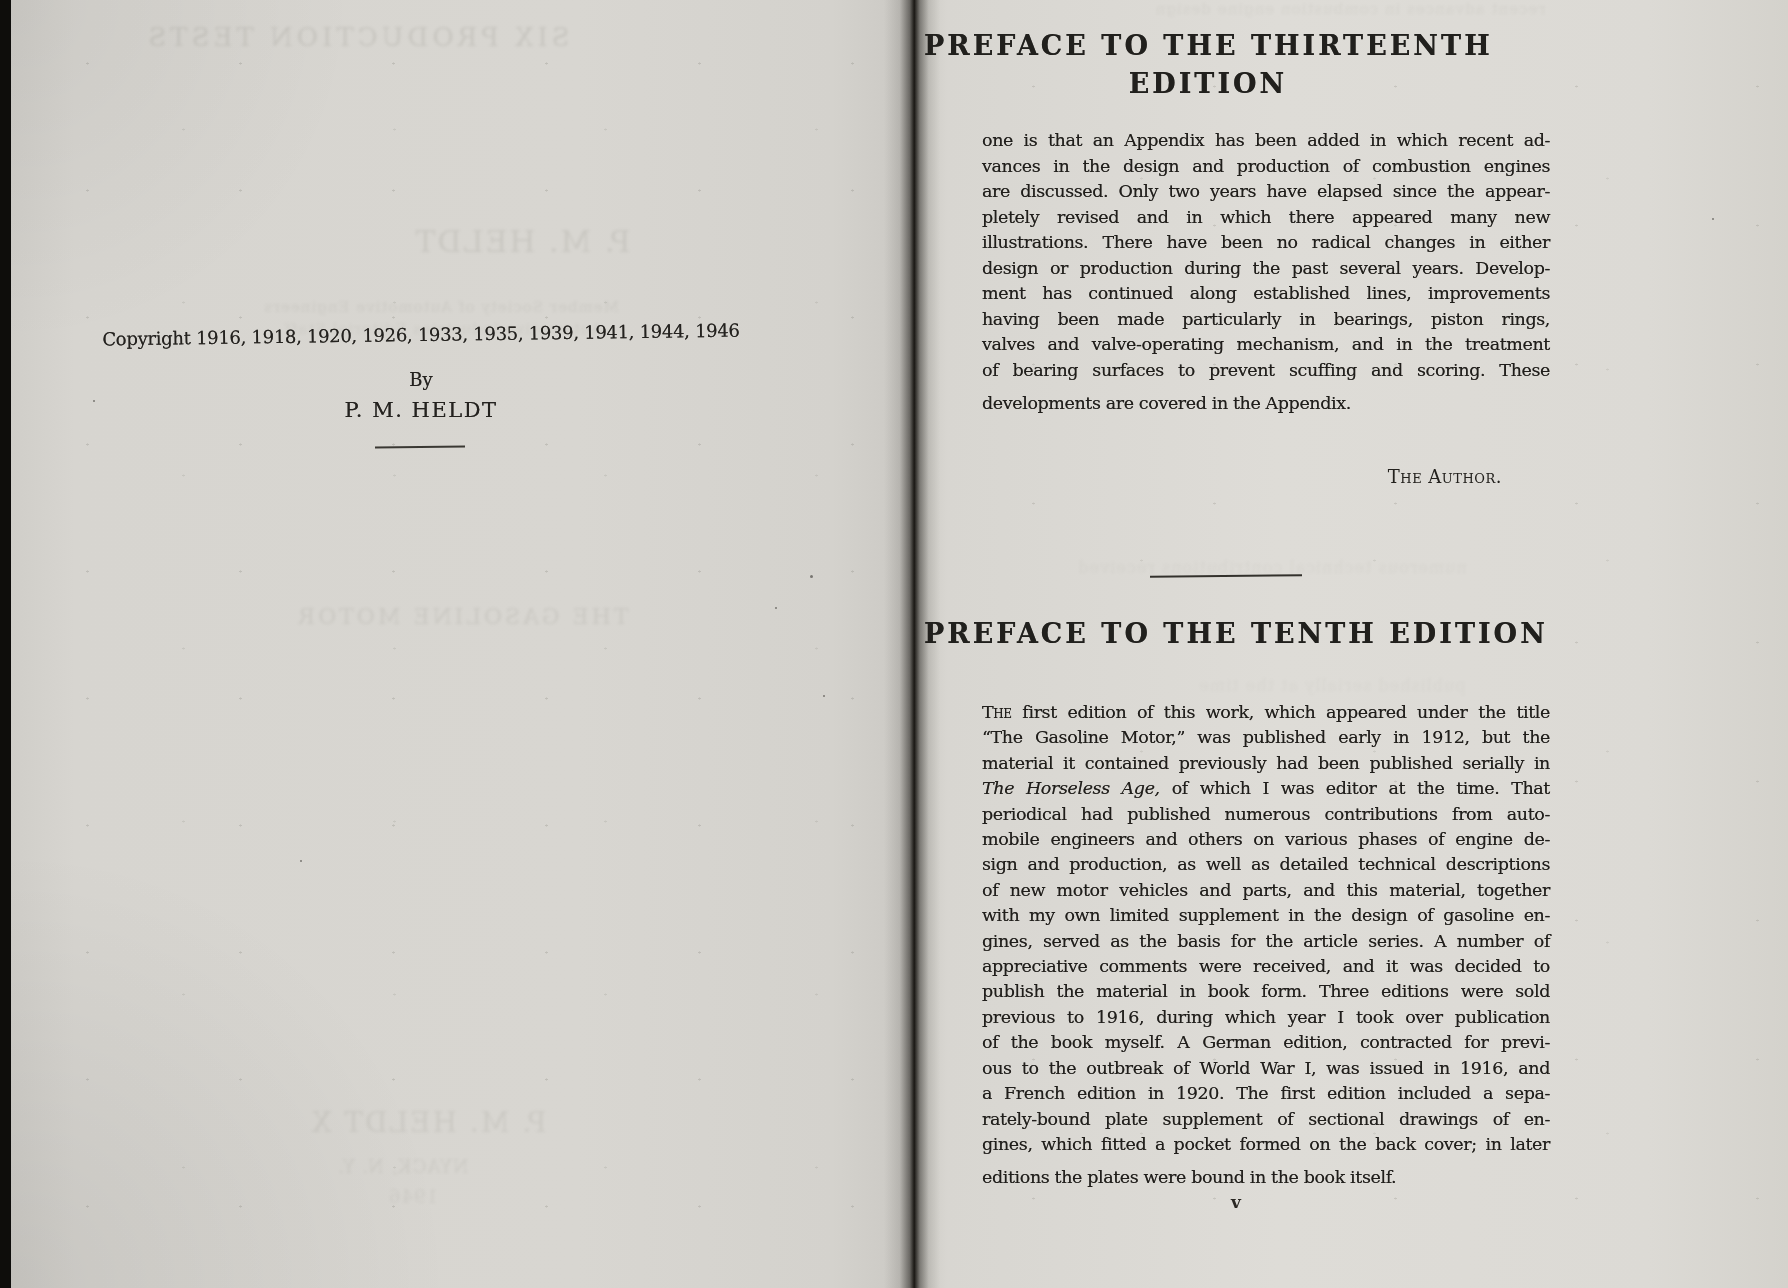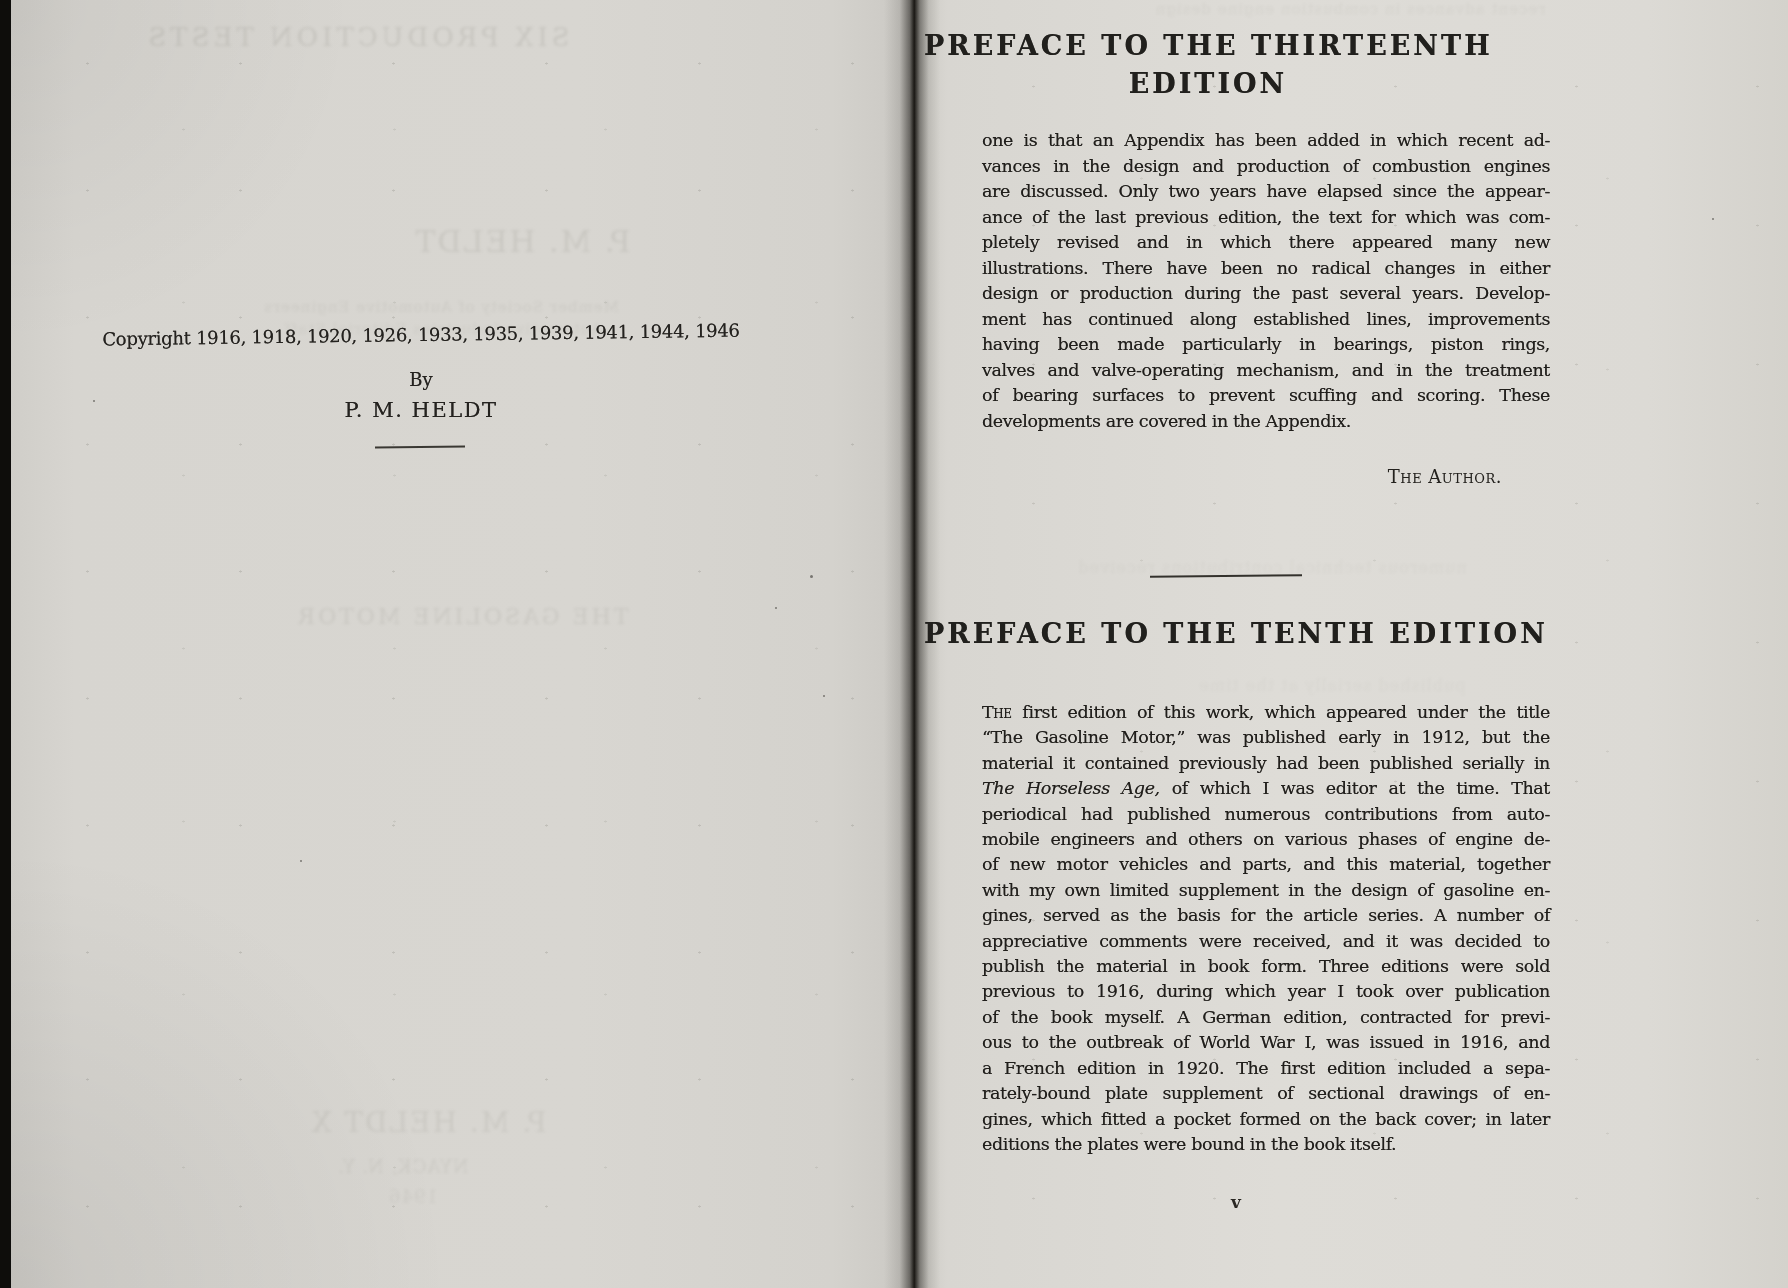--- a/index.html
+++ b/index.html
@@ -56,21 +56,21 @@
      transform:translateX(-58px);text-shadow:0 0 .5px rgba(33,32,29,.6);}
   .h-line1{top:30px}
   .h-line2{top:68px}
   .h-tenth{top:618px}
 
   .para{position:absolute;left:0;width:568px;font-size:17.5px;letter-spacing:-.4px;
         color:#201e1b;text-shadow:0 0 .5px rgba(32,30,27,.65);}
   .para-1{top:128px;line-height:25.5px;}
   .para-2{top:700px;line-height:25.4px;}
   .tline{text-align:justify;text-align-last:justify;}
-  .tline-end{text-align-last:left;}
+  .tline-end{text-align-last:left;margin-top:8px;}
   .sc{font-variant:small-caps;}
   .it{font-style:italic;}
 
   .signature{position:absolute;top:466px;right:48px;font-size:18px;
              font-variant:small-caps;letter-spacing:.5px;color:#23211d;}
   .rule2{position:absolute;top:575px;left:168px;width:152px;height:2px;
          background:#33312c;transform:rotate(-.5deg);}
   .pagenum{position:absolute;top:1192px;left:0;width:568px;text-align:center;
            transform:translateX(-30px);font-size:17px;font-weight:bold;color:#2a2723;}
 </style>
@@ -107,21 +107,20 @@
       </div>
 
     <div class="col">
       <div class="h h-line1">PREFACE TO THE THIRTEENTH</div>
       <div class="h h-line2">EDITION</div>
 
       <div class="para para-1">
           <div class="tline"><span>one is that an Appendix has been added in which recent ad-</span></div>
           <div class="tline"><span>vances in the design and production of combustion engines</span></div>
           <div class="tline"><span>are discussed. Only two years have elapsed since the appear-</span></div>
-          <div class="tline"><span>ance of the last previous edition, the text for which was com-</span></div>
           <div class="tline"><span>pletely revised and in which there appeared many new</span></div>
           <div class="tline"><span>illustrations. There have been no radical changes in either</span></div>
           <div class="tline"><span>design or production during the past several years. Develop-</span></div>
           <div class="tline"><span>ment has continued along established lines, improvements</span></div>
           <div class="tline"><span>having been made particularly in bearings, piston rings,</span></div>
           <div class="tline"><span>valves and valve-operating mechanism, and in the treatment</span></div>
           <div class="tline"><span>of bearing surfaces to prevent scuffing and scoring. These</span></div>
           <div class="tline tline-end"><span>developments are covered in the Appendix.</span></div>
         </div>
 
@@ -131,20 +130,21 @@
 
       <div class="h h-tenth">PREFACE TO THE TENTH EDITION</div>
 
       <div class="para para-2">
           <div class="tline"><span class="sc">The</span><span> first edition of this work, which appeared under the title</span></div>
           <div class="tline"><span>“The Gasoline Motor,” was published early in 1912, but the</span></div>
           <div class="tline"><span>material it contained previously had been published serially in</span></div>
           <div class="tline"><span class="it">The Horseless Age,</span><span> of which I was editor at the time. That</span></div>
           <div class="tline"><span>periodical had published numerous contributions from auto-</span></div>
           <div class="tline"><span>mobile engineers and others on various phases of engine de-</span></div>
+          <div class="tline"><span>sign and production, as well as detailed technical descriptions</span></div>
           <div class="tline"><span>of new motor vehicles and parts, and this material, together</span></div>
           <div class="tline"><span>with my own limited supplement in the design of gasoline en-</span></div>
           <div class="tline"><span>gines, served as the basis for the article series. A number of</span></div>
           <div class="tline"><span>appreciative comments were received, and it was decided to</span></div>
           <div class="tline"><span>publish the material in book form. Three editions were sold</span></div>
           <div class="tline"><span>previous to 1916, during which year I took over publication</span></div>
           <div class="tline"><span>of the book myself. A German edition, contracted for previ-</span></div>
           <div class="tline"><span>ous to the outbreak of World War I, was issued in 1916, and</span></div>
           <div class="tline"><span>a French edition in 1920. The first edition included a sepa-</span></div>
           <div class="tline"><span>rately-bound plate supplement of sectional drawings of en-</span></div>

